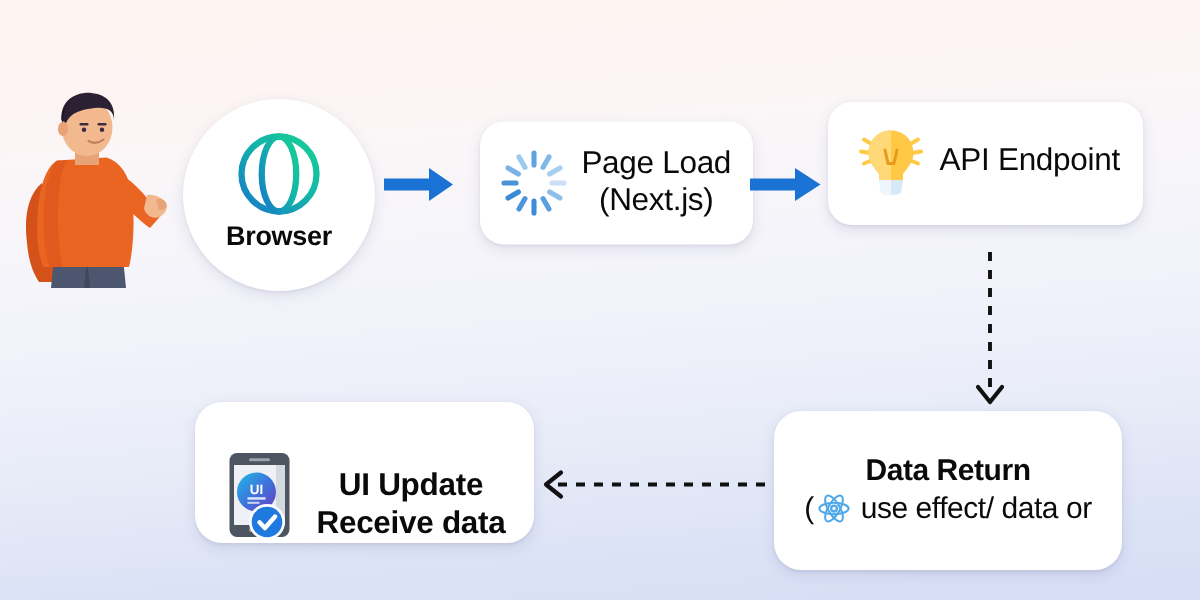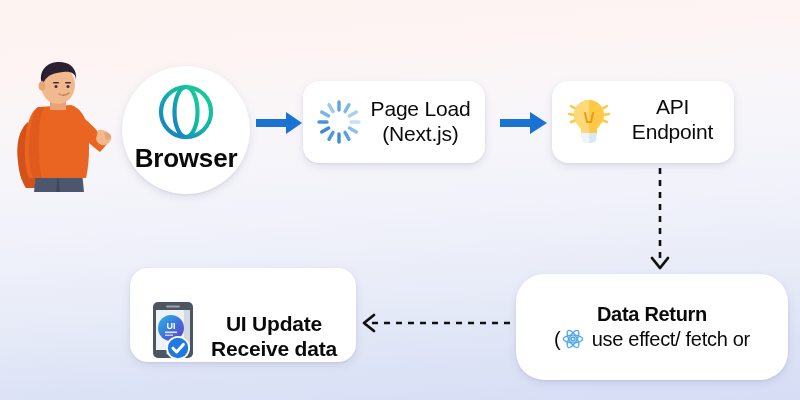--- a/index.html
+++ b/index.html
@@ -56,61 +56,61 @@
     left: 122px;
     top: 66px;
     width: 128px;
     height: 128px;
     border-radius: 50%;
     flex-direction: column;
     gap: 2px;
     padding-bottom: 4px;
   }
   #node-browser .node-label {
-    font-size: 26px;
+    font-size: 18px;
     font-weight: 700;
   }
 
   
   #node-pageload {
-    left: 303px;
+    left: 320px;
     top: 81px;
     width: 182px;
     height: 82px;
     border-radius: 16px;
     gap: 9px;
     padding: 0 10px 0 8px;
   }
   #node-pageload .node-label {
     font-size: 21px;
     font-weight: 400;
   }
 
   
   #node-api {
     left: 552px;
-    top: 81px;
-    width: 182px;
+    top: 68px;
+    width: 210px;
     height: 82px;
     border-radius: 16px;
     gap: 7px;
     padding: 0 10px 4px 12px;
   }
   #node-api .node-label {
     font-size: 21px;
     font-weight: 400;
   }
 
   
   #node-datareturn {
     left: 516px;
     top: 274px;
-    width: 272px;
+    width: 232px;
     height: 106px;
-    border-radius: 28px;
+    border-radius: 18px;
     padding: 0 6px;
     flex-direction: column;
     text-align: right;
   }
   #node-datareturn .dr-line {
     display: flex;
     align-items: center;
     justify-content: center;
     font-size: 20px;
     color: #0a0a0a;
@@ -307,21 +307,21 @@
       <span>(</span>
       <svg width="22" height="22" viewBox="0 0 24 24" class="icon" style="margin:0 2px;">
         <g stroke="#4fa8e8" stroke-width="1.5" fill="none">
           <ellipse cx="12" cy="12" rx="10.6" ry="4.2"></ellipse>
           <ellipse cx="12" cy="12" rx="10.6" ry="4.2" transform="rotate(60 12 12)"></ellipse>
           <ellipse cx="12" cy="12" rx="10.6" ry="4.2" transform="rotate(120 12 12)"></ellipse>
         </g>
         <circle cx="12" cy="12" r="3" fill="#4fa8e8"></circle>
         <circle cx="12" cy="12" r="1.2" fill="#ffffff"></circle>
       </svg>
-      <span> use effect/ fetch or</span>
+      <span> use effect/ data or</span>
     </div>
   </div>
 
   <svg class="arrow-layer">
 
     <g>
       <path d="M256 119 L286 119 L286 112 L302 123 L286 134 L286 127 L256 127 Z" fill="#1a73d4"></path>
     </g>
 
     <g>

